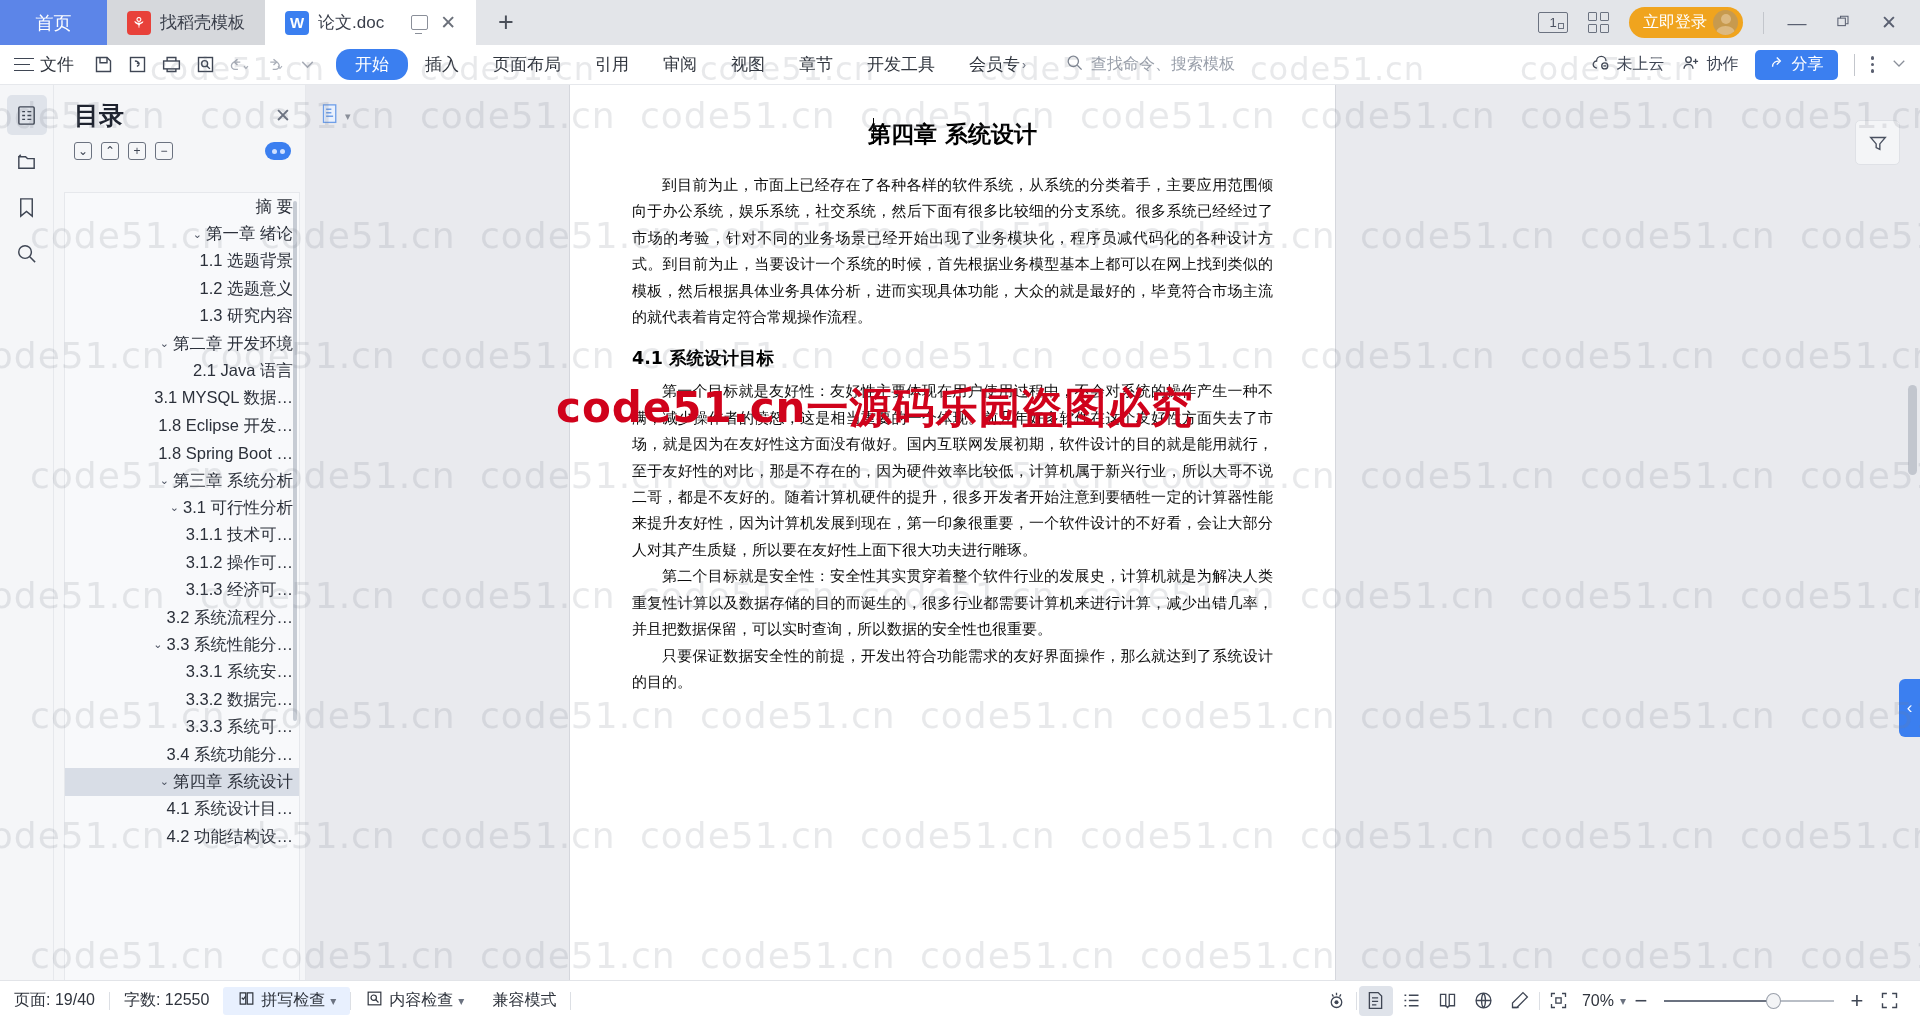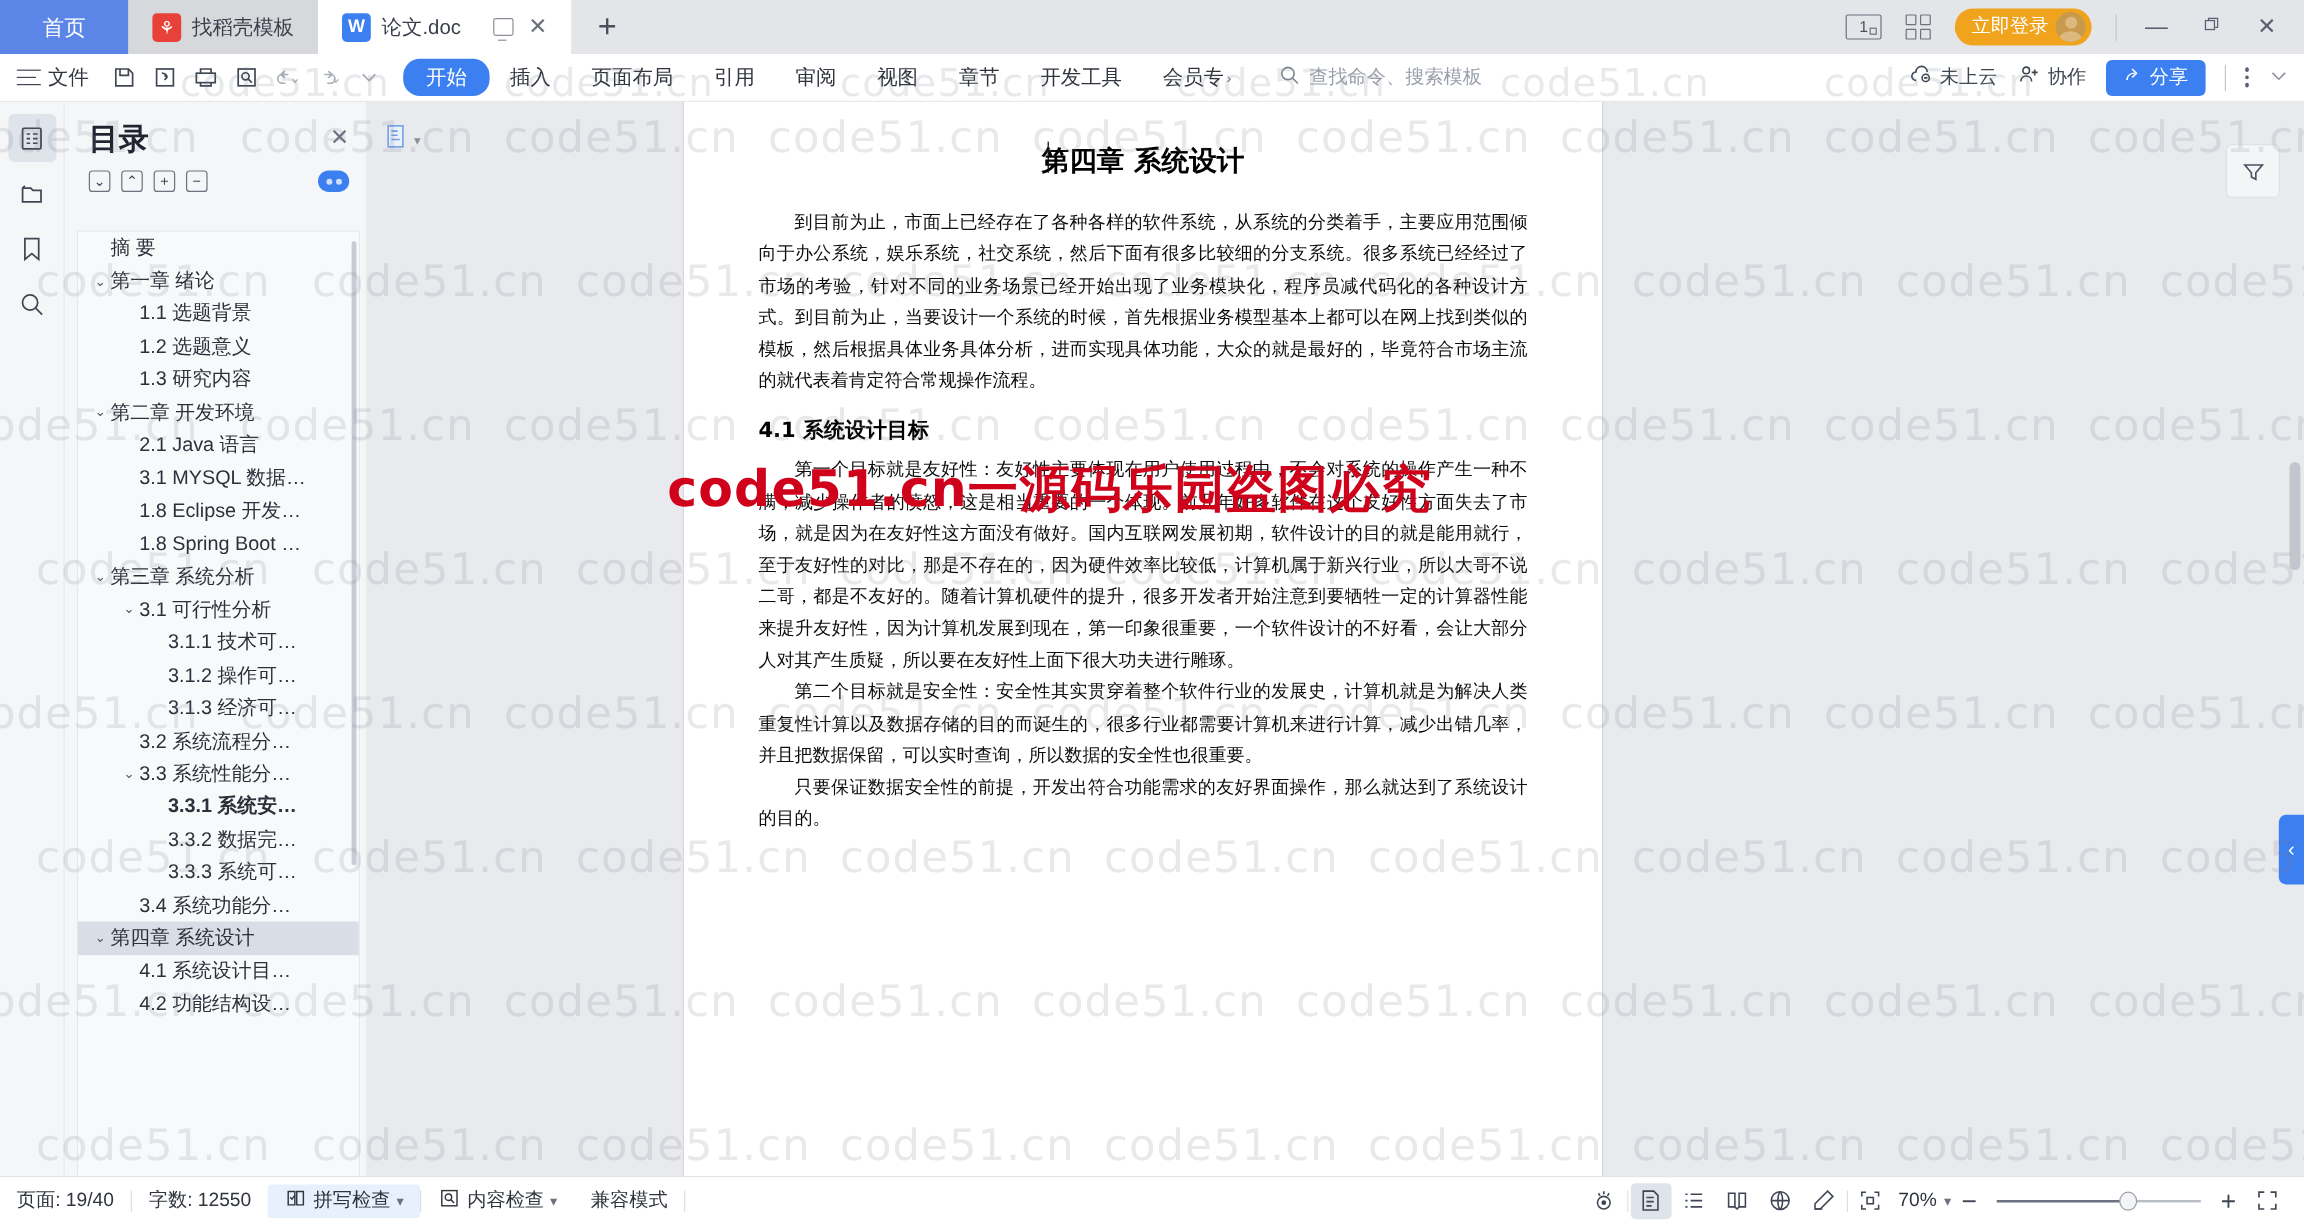--- a/index.html
+++ b/index.html
@@ -107,21 +107,21 @@
   .tbtn { width:18px;height:18px;border:1.4px solid #6b7280;border-radius:3px;display:flex;
           align-items:center;justify-content:center;font-size:12px;color:#3f4654;line-height:1;}
   .eyebtn { margin-left:auto; width:26px;height:18px;border-radius:9px;background:#3b7ff0;
             display:flex;align-items:center;justify-content:center;gap:3px;}
   .eyebtn i{width:5px;height:5px;border-radius:50%;background:#cfe0ff;display:block;}
   .toc-list {
     position:absolute; top:107px; left:10px; width:236px; height:800px;
     background:#f8f9fb; border:1px solid #e6e8ec; overflow:hidden;
     font-size:16.5px; color:#2b303a;
   }
-  .toc-row { display:flex; align-items:center; height:27.4px; padding-right:6px; white-space:nowrap; }
+  .toc-row { display:flex; align-items:center; height:27.4px; padding-right:6px; white-space:nowrap;justify-content:flex-end; }
   .toc-row.sel { background:#d8dde6; }
   .caret { width:17px; flex:0 0 17px; text-align:center; font-size:11px; color:#4a5160; }
   .toc-txt { overflow:hidden; text-overflow:ellipsis; }
   .toc-scroll { position:absolute; right:2px; top:8px; width:4px; height:520px; background:#c7ccd4; border-radius:2px; }
 
   
   .docarea {
     position:absolute; top:85px; left:306px; width:1614px; height:895px;
     background:#e9eaee; overflow:hidden;
   }
@@ -464,21 +464,21 @@
           <span class="toc-txt">3.1.3 经济可…</span>
         </div>
         <div class="toc-row" style="padding-left: 34px;">
           <span class="caret"></span>
           <span class="toc-txt">3.2 系统流程分…</span>
         </div>
         <div class="toc-row" style="padding-left: 34px;">
           <span class="caret">⌄</span>
           <span class="toc-txt">3.3 系统性能分…</span>
         </div>
-        <div class="toc-row" style="padding-left: 58px; font-weight: bold;">
+        <div class="toc-row" style="padding-left: 58px;">
           <span class="caret"></span>
           <span class="toc-txt">3.3.1 系统安…</span>
         </div>
         <div class="toc-row" style="padding-left: 58px;">
           <span class="caret"></span>
           <span class="toc-txt">3.3.2 数据完…</span>
         </div>
         <div class="toc-row" style="padding-left: 58px;">
           <span class="caret"></span>
           <span class="toc-txt">3.3.3 系统可…</span>

